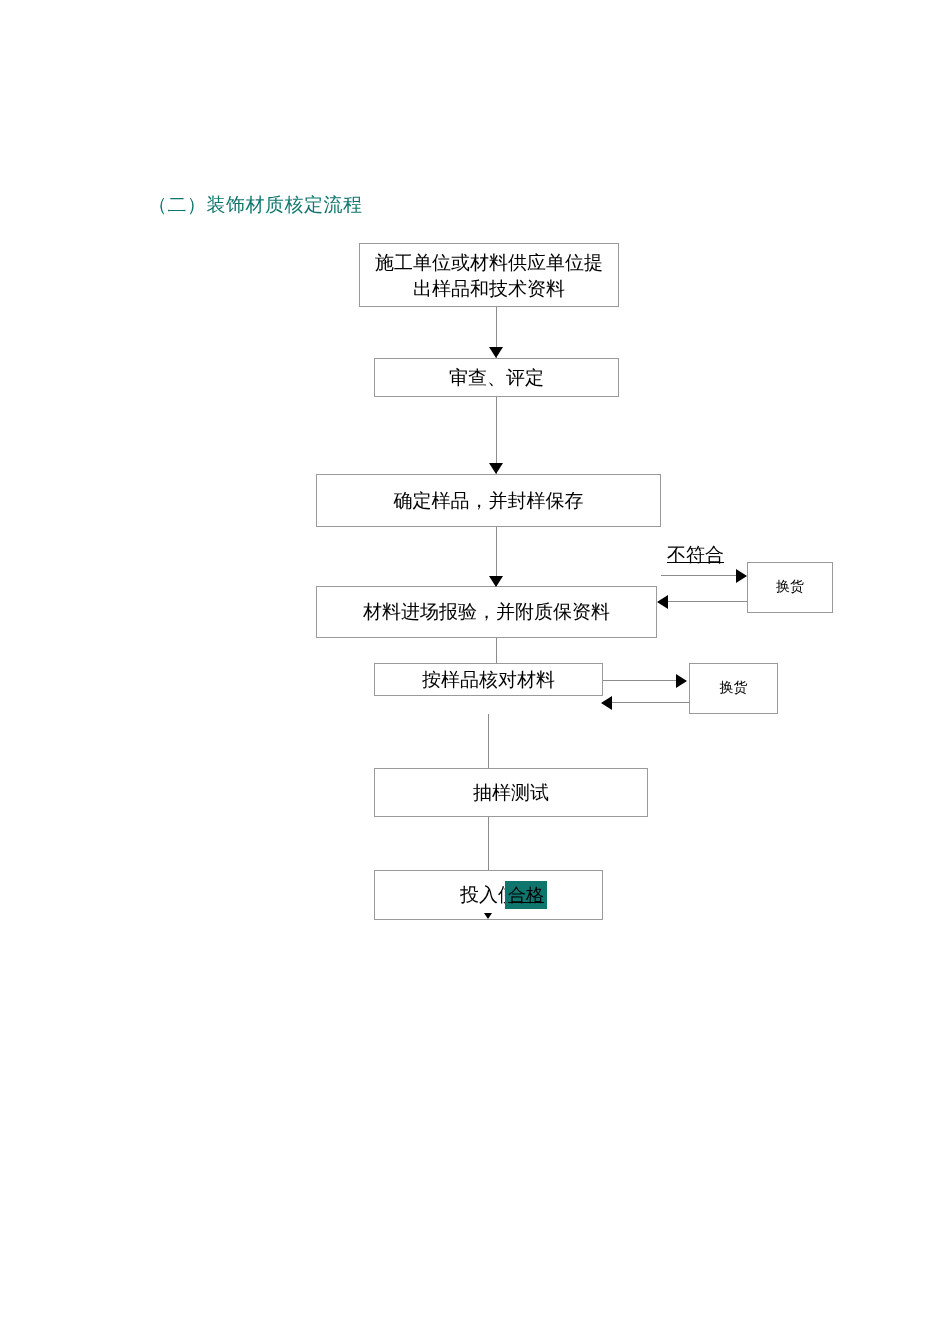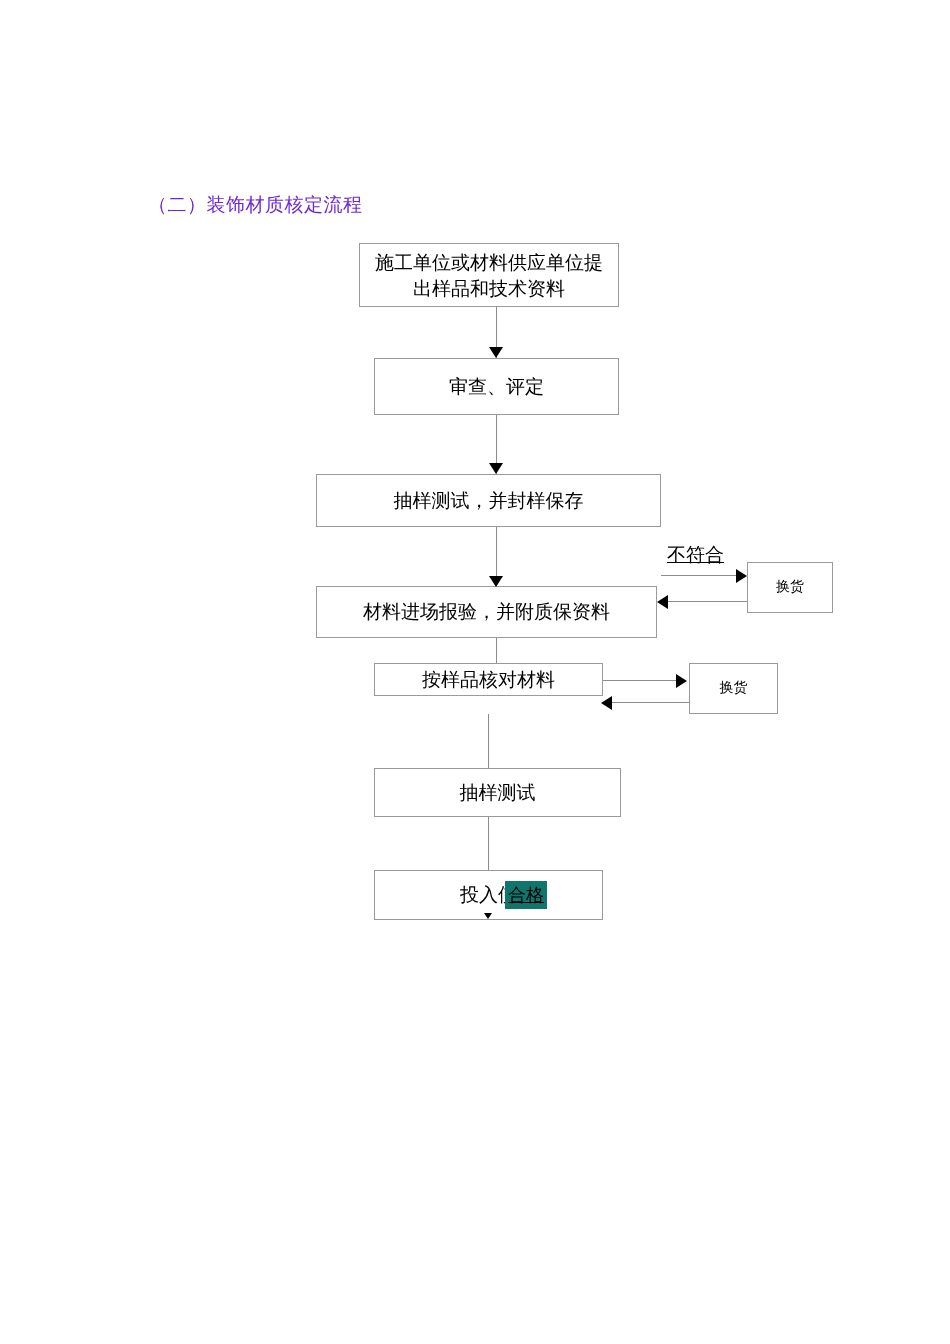--- a/index.html
+++ b/index.html
@@ -19,21 +19,21 @@
     background: #ffffff;
     overflow: hidden;
   }
   .title {
     position: absolute;
     left: 148px;
     top: 192px;
     font-size: 19px;
     letter-spacing: 0.5px;
     white-space: nowrap;
-    color: #6d28d9;
+    color: #0f766e;
   }
   
   .box {
     position: absolute;
     box-sizing: border-box;
     border: 1px solid #9a9a9a;
     background: #ffffff;
     display: flex;
     align-items: center;
     justify-content: center;
@@ -124,29 +124,29 @@
   <div class="title">（二）装饰材质核定流程</div>
 
   <div class="box top-align" style="left:359px; top:243px; width:260px; height:64px;">
     <span class="txt">施工单位或材料供应单位提
 出样品和技术资料</span>
   </div>
 
   <div class="vline" style="left:496px; top:307px; height:51px;"></div>
   <div class="arrow-down" style="left:489px; top:347px;"></div>
 
-  <div class="box" style="left:374px; top:358px; width:245px; height:57px;">
+  <div class="box" style="left:374px; top:358px; width:245px; height:39px;">
     <span class="txt">审查、评定</span>
   </div>
 
   <div class="vline" style="left:496px; top:397px; height:78px;"></div>
   <div class="arrow-down" style="left:489px; top:463px;"></div>
 
   <div class="box" style="left:316px; top:474px; width:345px; height:53px;">
-    <span class="txt">抽样测试，并封样保存</span>
+    <span class="txt">确定样品，并封样保存</span>
   </div>
 
   <div class="vline" style="left:496px; top:527px; height:60px;"></div>
   <div class="arrow-down" style="left:489px; top:576px;"></div>
 
   <div class="box" style="left:316px; top:586px; width:341px; height:52px;">
     <span class="txt">材料进场报验，并附质保资料</span>
   </div>
 
   <div class="label" style="left:667px; top:542px;">不符合</div>
@@ -172,21 +172,21 @@
 
   <div class="hline" style="left:606px; top:702px; width:85px;"></div>
   <div class="arrow-left" style="left:601px; top:696px;"></div>
 
   <div class="box side" style="left:689px; top:663px; width:89px; height:51px;">
     <span class="txt">换货</span>
   </div>
 
   <div class="vline" style="left:488px; top:714px; height:54px;"></div>
 
-  <div class="box" style="left:374px; top:768px; width:247px; height:49px;">
+  <div class="box" style="left:374px; top:768px; width:274px; height:49px;">
     <span class="txt">抽样测试</span>
   </div>
 
   <div class="vline" style="left:488px; top:817px; height:53px;"></div>
 
   <div class="box" style="left:374px; top:870px; width:229px; height:50px;">
     <span class="txt">投入使</span>
   </div>
 
   <div class="label overlay" style="left:505px; top:881px;">合格</div>

